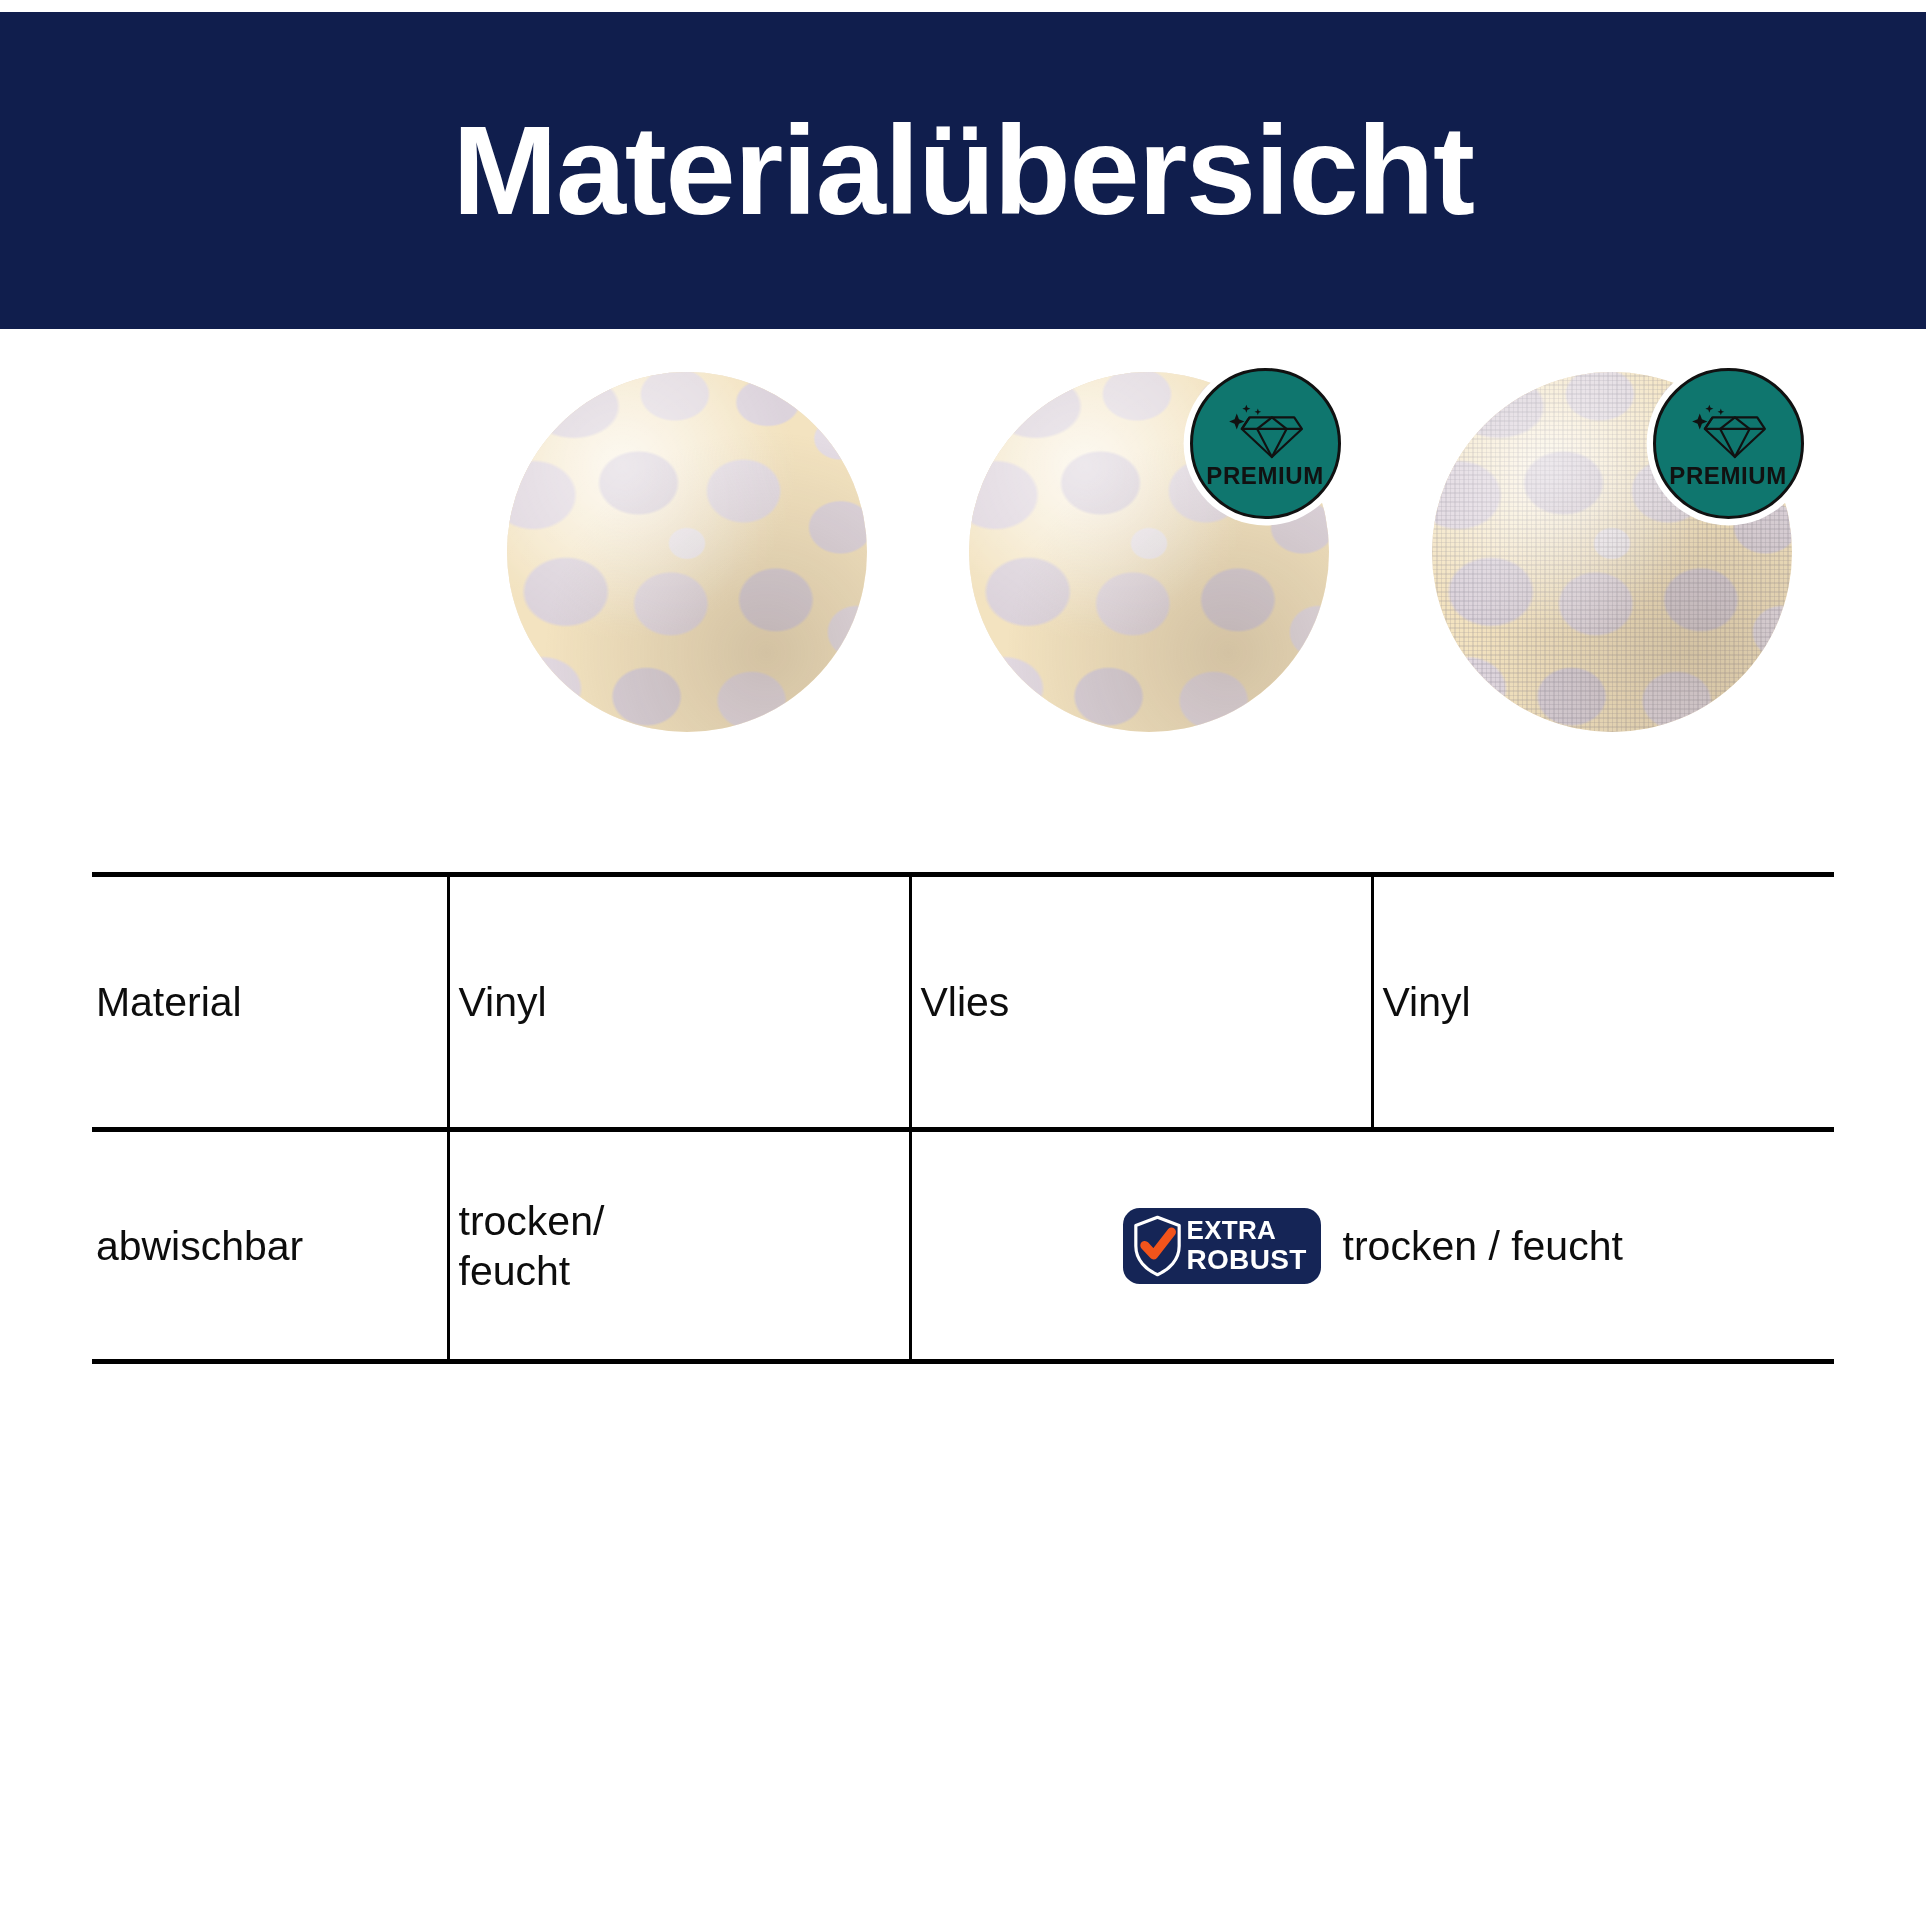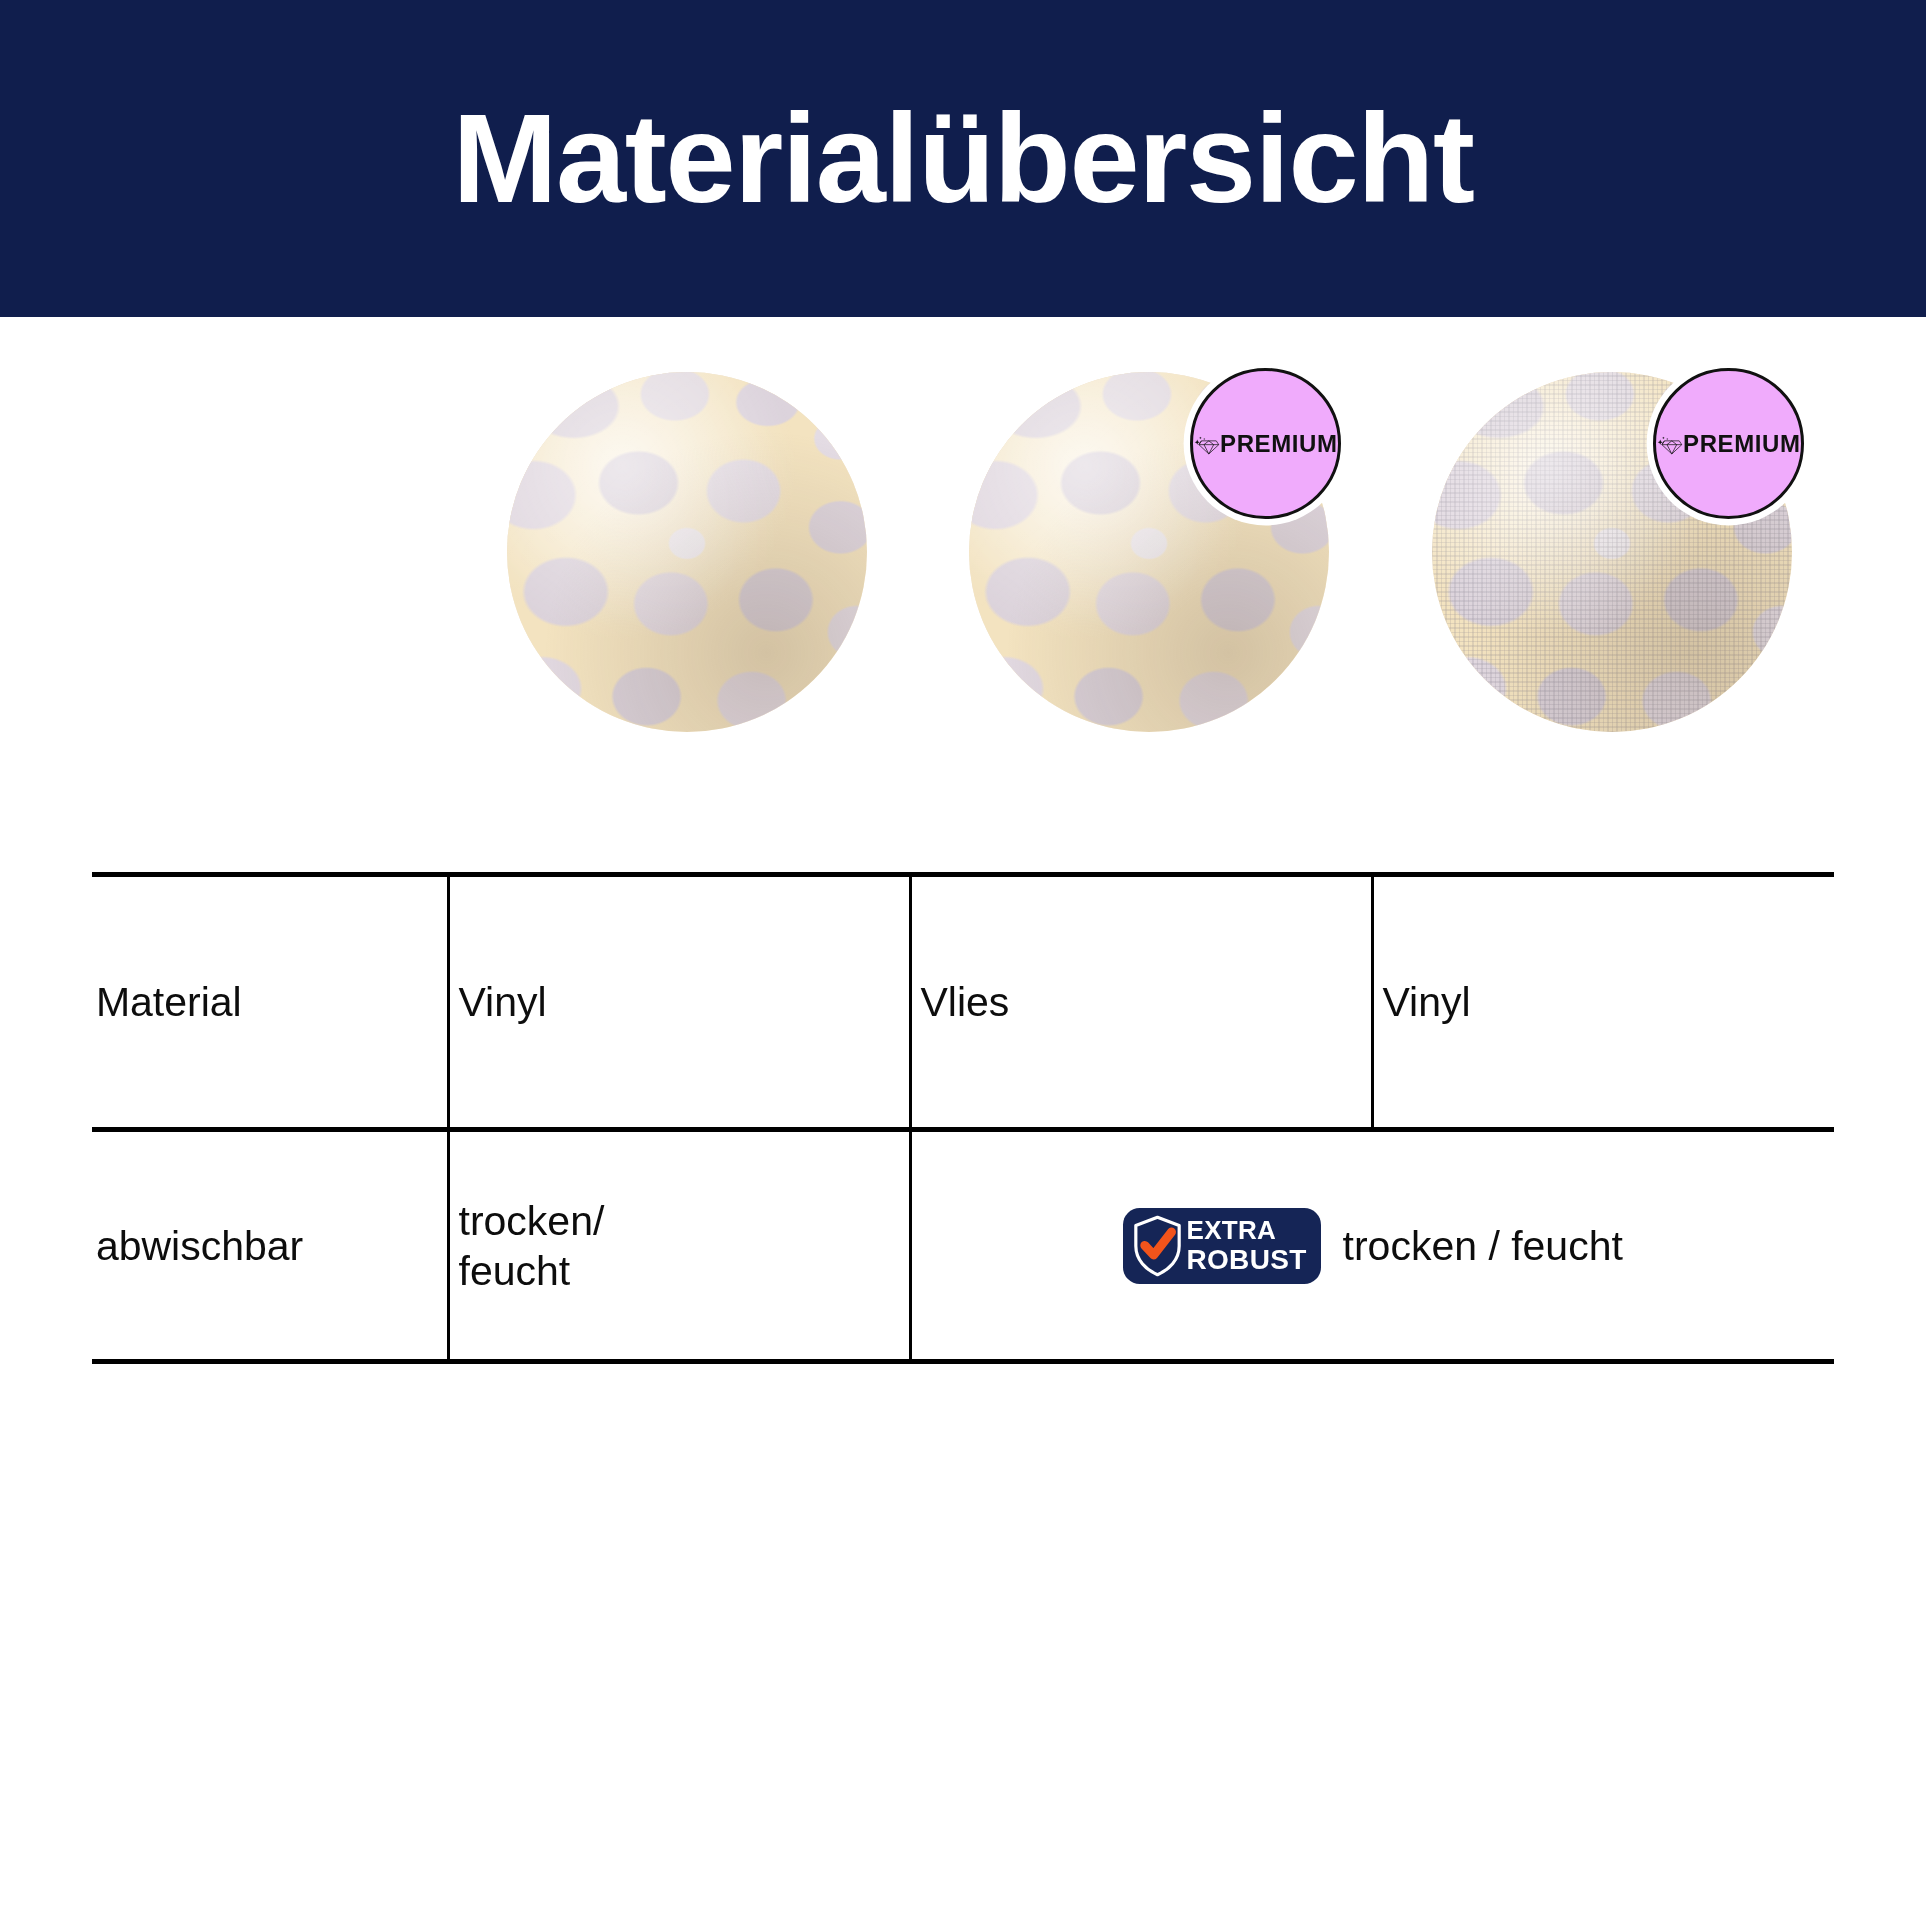--- a/index.html
+++ b/index.html
@@ -7,21 +7,21 @@
   body{
     width:1926px;height:1926px;
     background:#ffffff;
     font-family:"Liberation Sans","DejaVu Sans",sans-serif;
     overflow:hidden;
     position:relative;
   }
 
   
   .header-band{
-    position:absolute;left:0;top:0;width:1926px;height:317px;
+    position:absolute;left:0;top:12px;width:1926px;height:317px;
     background:#101E4D;
     display:flex;align-items:center;justify-content:center;
   }
   .header-title{
     color:#ffffff;
     font-size:126px;
     font-weight:bold;
     letter-spacing:-1.3px;
     line-height:1;
     white-space:nowrap;
@@ -84,24 +84,24 @@
     opacity:.55;
     background-image:
       repeating-linear-gradient(0deg, rgba(120,115,130,.30) 0 1.3px, rgba(255,255,255,0) 1.3px 4.5px),
       repeating-linear-gradient(90deg, rgba(120,115,130,.30) 0 1.3px, rgba(255,255,255,0) 1.3px 4.5px);
   }
 
   
   .premium-badge{
     position:absolute;right:-11.6px;top:-3.9px;
     width:145px;height:145px;border-radius:50%;
-    background:#f0abfc;
+    background:#0f766e;
     border:3.2px solid #111111;
     box-shadow:0 0 0 6.4px #ffffff;
-    display:flex;flex-direction:row;align-items:center;justify-content:center;
+    display:flex;flex-direction:column;align-items:center;justify-content:center;
   }
   .premium-badge svg{width:83px;height:59px;display:block;margin-top:5.1px;}
   .premium-label{
     font-size:24px;font-weight:bold;color:#111111;letter-spacing:0.6px;
     margin-top:1.3px;
   }
 
   
   .table-wrap{
     position:absolute;left:92px;top:872px;

